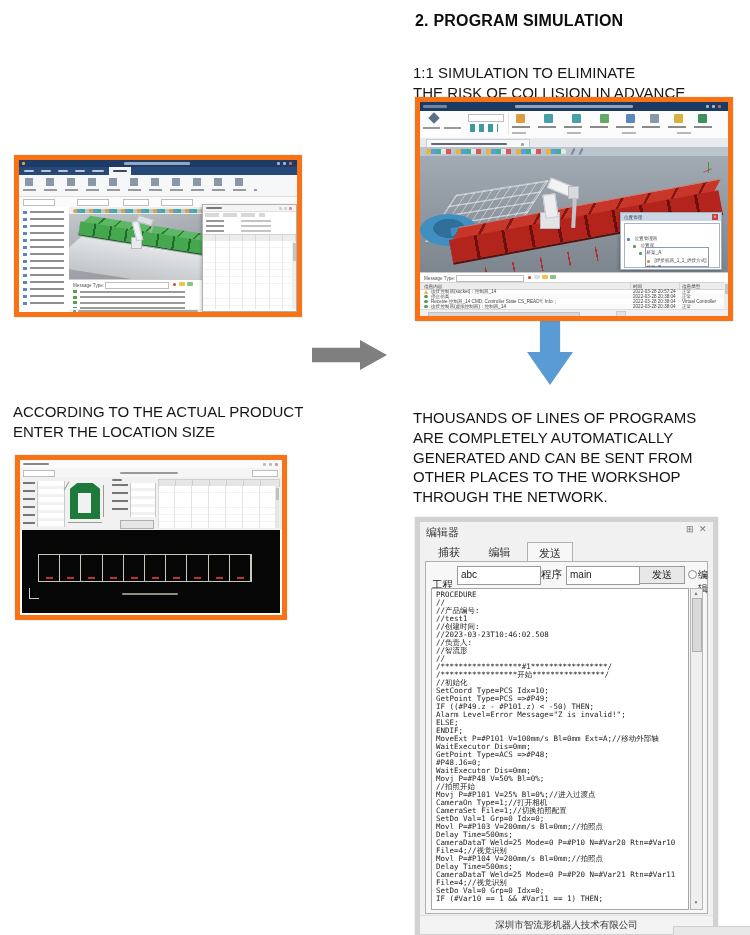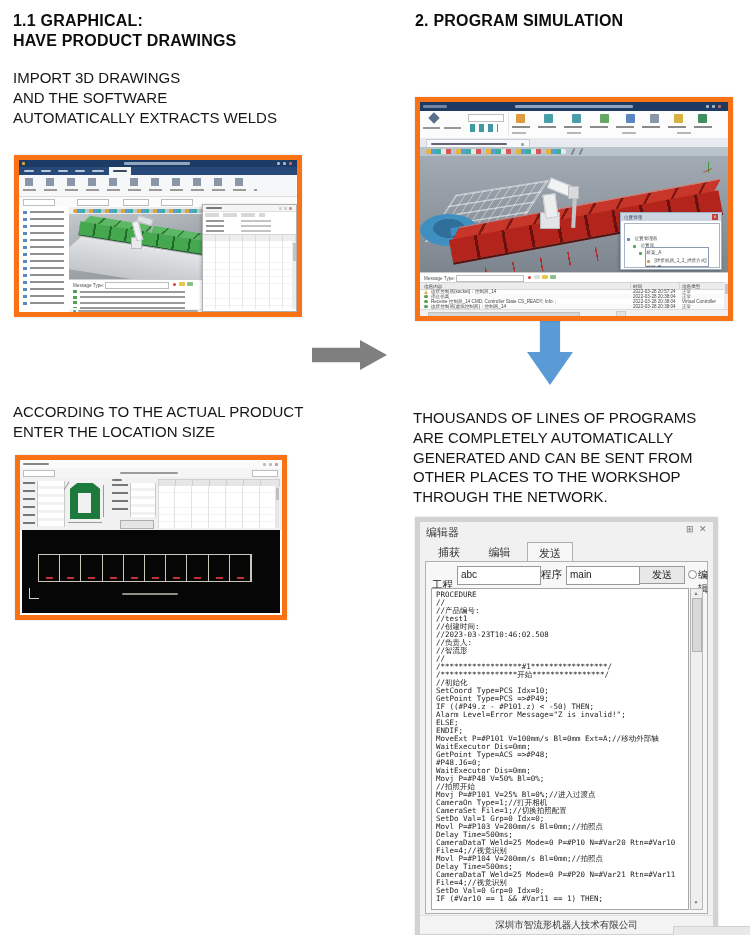--- a/index.html
+++ b/index.html
@@ -23,27 +23,24 @@
   .ed-code{position:absolute;background:#fff;border:1px solid #a6a6a6;font-family:"DejaVu Sans Mono",monospace;font-size:7.5px;line-height:8px;color:#222;white-space:pre-wrap;word-break:break-all;overflow:hidden;padding:2px 4px;}
   
   .rowsgrad{position:absolute;background:repeating-linear-gradient(180deg,#ffffff 0 6.4px,#f3f3f3 6.4px 7.2px);}
   .colsgrad{position:absolute;background:repeating-linear-gradient(90deg,transparent 0 12.3px,#e7e7e7 12.3px 13.3px);}
 </style>
 </head>
 <body>
 
 <div class="page">
 
-  <div class="h" style="left:13px;top:11px;">1.1 GRAPHICAL:
-HAVE PRODUCT DRAWINGS</div>
-  <div class="p" style="left:13px;top:68px;">IMPORT 3D DRAWINGS
-AND THE SOFTWARE
-AUTOMATICALLY EXTRACTS WELDS</div>
 
   <div class="h" style="left:415px;top:11px;">2. PROGRAM SIMULATION</div>
+  <div class="p" style="left:413px;top:63px;">1:1 SIMULATION TO ELIMINATE
+THE RISK OF COLLISION IN ADVANCE</div>
 
   <div class="p" style="left:13px;top:402px;">ACCORDING TO THE ACTUAL PRODUCT
 ENTER THE LOCATION SIZE</div>
 
   <div class="p" style="left:413px;top:408px;">THOUSANDS OF LINES OF PROGRAMS
 ARE COMPLETELY AUTOMATICALLY
 GENERATED AND CAN BE SENT FROM
 OTHER PLACES TO THE WORKSHOP
 THROUGH THE NETWORK.</div>
 

